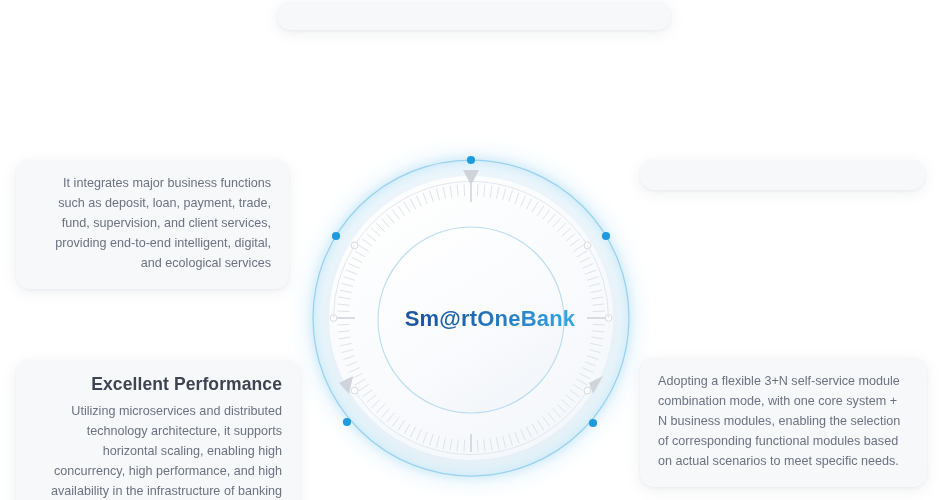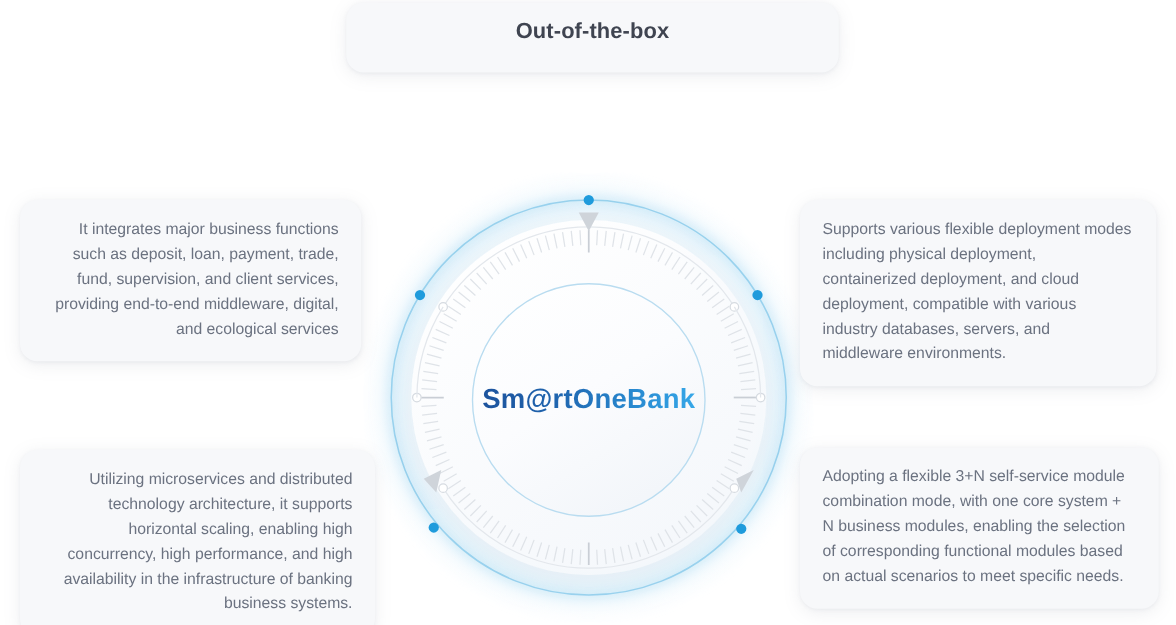--- a/index.html
+++ b/index.html
@@ -72,21 +72,21 @@
   #center-label {
     position: absolute;
     left: 0;
     top: 0;
     width: 941px;
     height: 500px;
     pointer-events: none;
   }
   #brand-text {
     position: absolute;
-    left: 371px;
+    left: 390px;
     top: 306px;
     width: 200px;
     text-align: center;
     font-size: 22px;
     font-weight: bold;
     letter-spacing: 0.2px;
     background: linear-gradient(90deg, #1c4f99 0%, #1f63ad 35%, #2a8ed4 72%, #3ab0ef 100%);
     -webkit-background-clip: text;
     background-clip: text;
     color: transparent;
@@ -294,32 +294,31 @@
         <circle cx="302" cy="285" r="4.1"></circle>
       </g>
     </svg>
   </div>
 
   <div id="center-label">
     <div id="brand-text">Sm@rtOneBank</div>
   </div>
 
   <div class="card align-center" id="card-top">
-    <div class="card-title">Out-of-the-box</div>
   </div>
 
   <div class="card align-right" id="card-all-in-one">
-    <div class="card-body">It integrates major business functions such as deposit, loan, payment, trade, fund, supervision, and client services, providing end-to-end middleware, digital, and ecological services</div>
+    <div class="card-body">It integrates major business functions such as deposit, loan, payment, trade, fund, supervision, and client services, providing end-to-end intelligent, digital, and ecological services</div>
   </div>
 
   <div class="card align-left" id="card-flexible">
-    <div class="card-body">Supports various flexible deployment modes including physical deployment, containerized deployment, and cloud deployment, compatible with various industry databases, servers, and middleware environments.</div>
   </div>
 
   <div class="card align-right" id="card-performance">
+    <div class="card-title">Excellent Performance</div>
     <div class="card-body">Utilizing microservices and distributed technology architecture, it supports horizontal scaling, enabling high concurrency, high performance, and high availability in the infrastructure of banking business systems.</div>
   </div>
 
   <div class="card align-left" id="card-modular">
     <div class="card-body">Adopting a flexible 3+N self-service module combination mode, with one core system + N business modules, enabling the selection of corresponding functional modules based on actual scenarios to meet specific needs.</div>
   </div>
 
 </div>
 
 </body></html>

